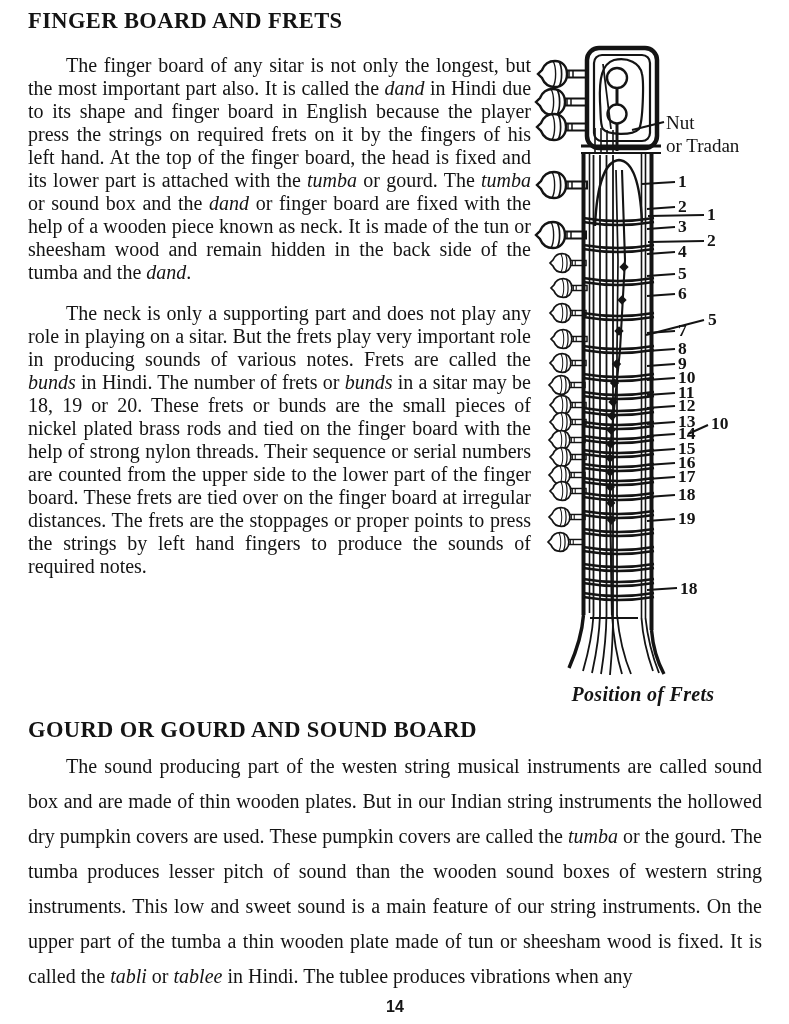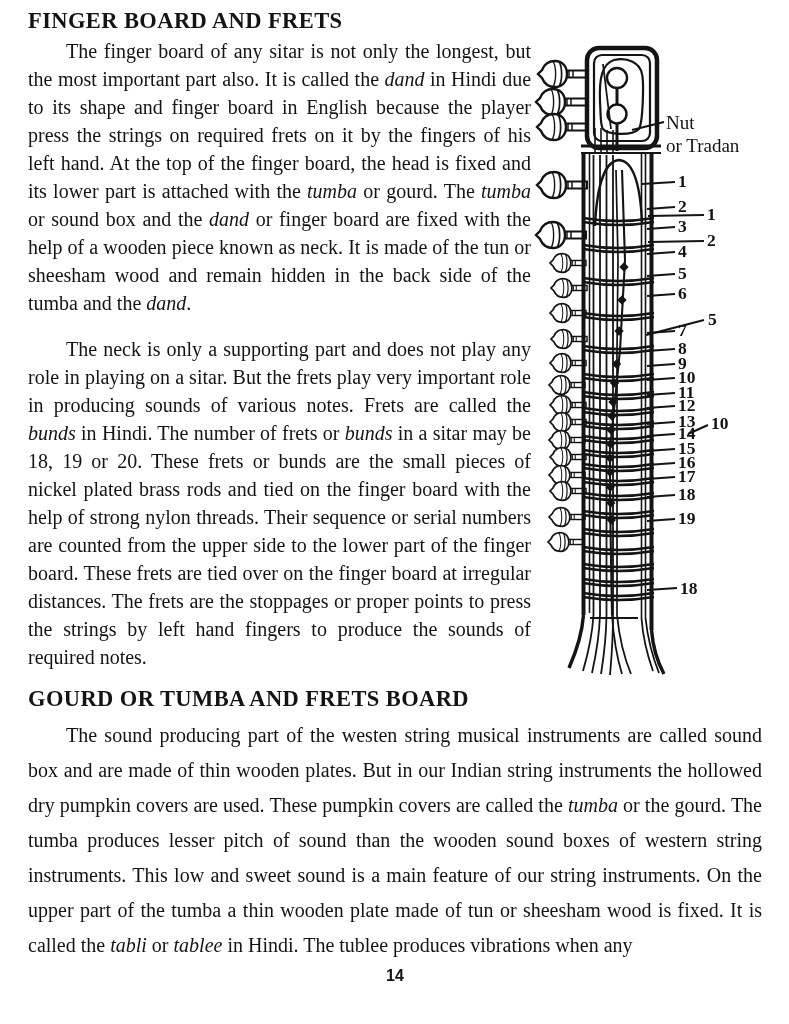--- a/index.html
+++ b/index.html
@@ -8,23 +8,23 @@
     margin:0 auto;background:#ffffff;color:#141414;
     padding:8px 0 0 28px;position:relative;overflow:hidden;
     font-family:"Liberation Serif", serif;
   }
   .top{display:flex;}
   .textcol{width:503px;flex:none;}
   h1.sec-head, h2.sec-head{
     font-size:22.5px;font-weight:bold;margin:0;letter-spacing:0.4px;
     font-family:"Liberation Serif", serif;
   }
-  h1.sec-head{margin-bottom:3px;}
+  h1.sec-head{margin-bottom:20px;}
   p.body{
-    font-size:20px;line-height:28px;text-align:justify;margin:0;
+    font-size:20px;line-height:23px;text-align:justify;margin:0;
     text-indent:38px;
   }
   p.body + p.body{margin-top:18px;}
   .figcol{width:249px;flex:none;margin-left:9px;position:relative;}
   svg.sitar{display:block;margin-top:22px;overflow:visible;}
   .fig-caption{
     font-size:20px;font-weight:bold;font-style:italic;
     margin-top:8px;margin-left:14px;width:178px;text-align:center;
     letter-spacing:0.3px;
   }
@@ -228,23 +228,24 @@
             <text x="167" y="190">1</text>
             <text x="167" y="216">2</text>
             <text x="168" y="295">5</text>
             <text x="171" y="399">10</text>
           </g>
         <text x="140" y="564">18</text>
         <text class="nut" x="126" y="99">Nut</text>
         <text class="nut" x="126" y="122">or Tradan</text>
       </svg>
 
+      <div class="fig-caption">Position of Frets</div>
     </div>
   </div>
 
   <div class="bottom">
-    <h2 class="sec-head">GOURD OR TUMBA AND FRETS BOARD</h2>
+    <h2 class="sec-head">GOURD OR GOURD AND SOUND BOARD</h2>
     <p class="body2"><span>The sound producing part of the westen string musical instruments are called sound box and are made of thin wooden plates. But in our Indian string instruments the hollowed dry pumpkin covers are used. These pumpkin covers are called the </span><i>tumba</i><span> or the gourd. The tumba produces lesser pitch of sound than the wooden sound boxes of western string instruments. This low and sweet sound is a main feature of our string instruments. On the upper part of the tumba a thin wooden plate made of tun or sheesham wood is fixed. It is called the </span><i>tabli</i><span> or </span><i>tablee</i><span> in Hindi. The tublee produces vibrations when any</span></p>
   </div>
 
   <div class="pageno">14</div>
 
 </div>
 
 </body></html>

